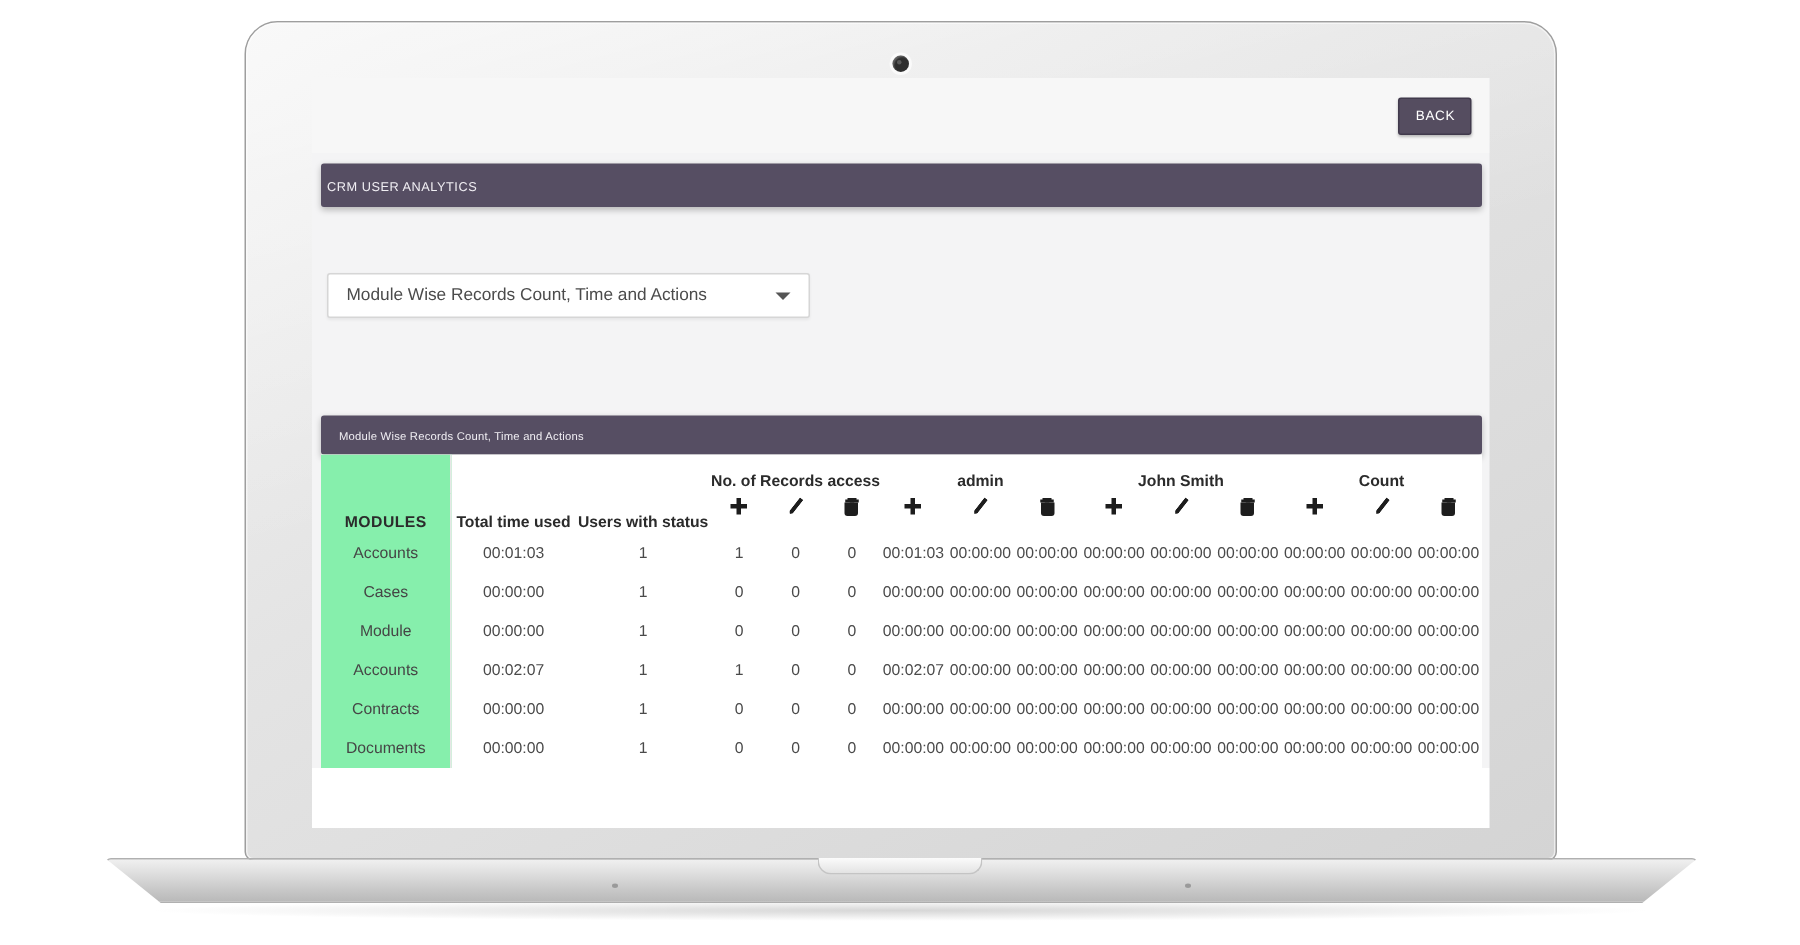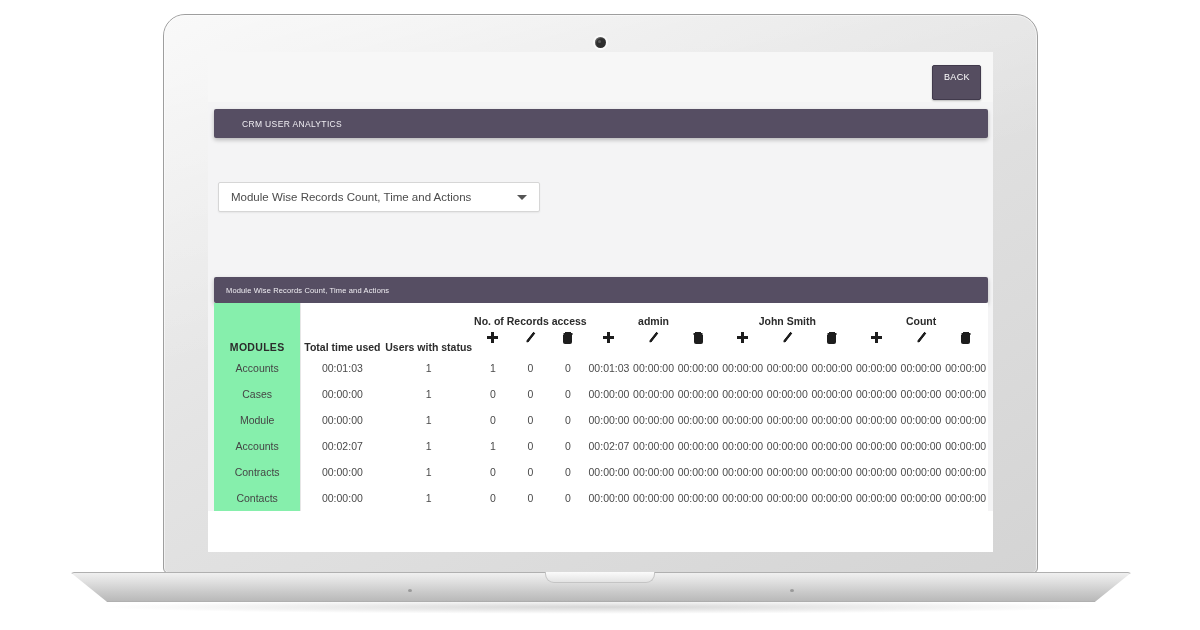--- a/index.html
+++ b/index.html
@@ -82,36 +82,36 @@
     background: #f4f4f5;
     overflow: hidden;
   }
 
   .screen-topbar { height: 50px; background: #f7f7f7; position: relative; }
 
   .back-button {
     position: absolute; right: 12px; top: 13px;
     background: #554d60; color: #ffffff;
     font-size: 9px; letter-spacing: .4px; font-weight: 400;
-    padding: 7px 10px 17px 11px;
+    padding: 7px 10px 7px 11px;
     border: 1px solid #413a4c; border-radius: 2px;
     box-shadow: 0 1px 2px rgba(0,0,0,.25);
     cursor: pointer; line-height: 1;
   }
 
   
   .panel-bar {
     margin: 7px 5px 0 6px;
     background: #564e63;
     color: #f0eef3;
     border-radius: 2px;
     box-shadow: 0 2px 4px rgba(0,0,0,.25);
     display: flex; align-items: center;
   }
-  .panel-bar.main { height: 29px; padding-left: 28px; }
+  .panel-bar.main { height: 29px; padding-left: 4px; }
   .panel-bar.table { height: 26px; padding-left: 12px; }
   .panel-bar.main .title { font-size: 8.5px; letter-spacing: .35px; }
   .panel-bar.table .title { font-size: 7.5px; letter-spacing: .15px; }
 
   
   .select-wrap { padding: 44px 0 0 10px; }
   .select-box {
     position: relative;
     width: 322px; height: 30px;
     background: #ffffff;
@@ -352,21 +352,21 @@
               <td>00:00:00</td>
               <td>00:00:00</td>
               <td>00:00:00</td>
               <td>00:00:00</td>
               <td>00:00:00</td>
               <td>00:00:00</td>
               <td>00:00:00</td>
               <td>00:00:00</td>
             </tr>
             <tr>
-              <td class="modules-cell">Contacts</td>
+              <td class="modules-cell">Documents</td>
               <td>00:00:00</td>
               <td>1</td>
               <td>0</td>
               <td>0</td>
               <td>0</td>
               <td>00:00:00</td>
               <td>00:00:00</td>
               <td>00:00:00</td>
               <td>00:00:00</td>
               <td>00:00:00</td>

